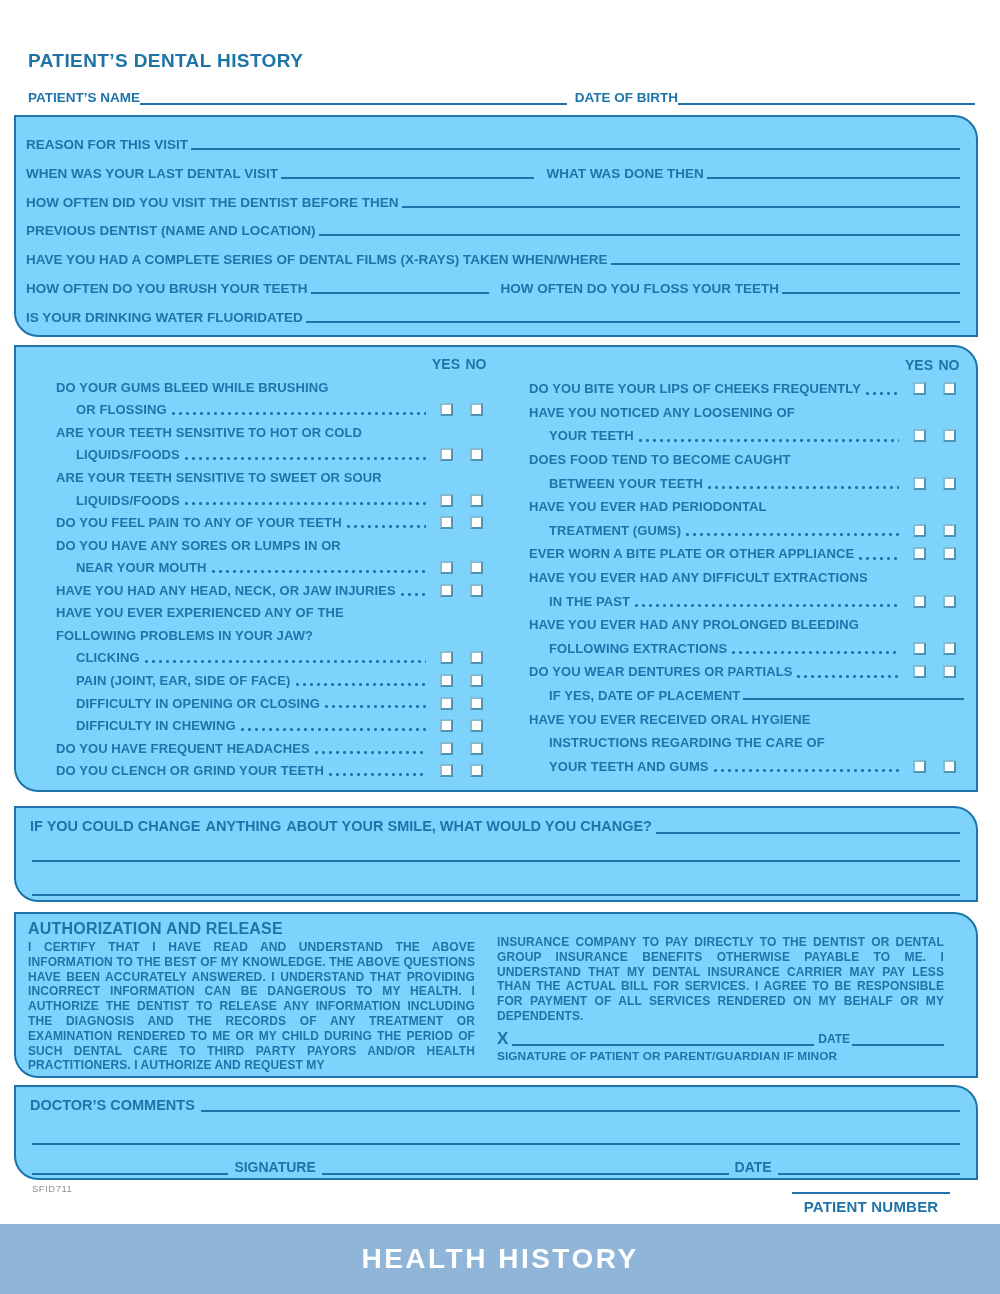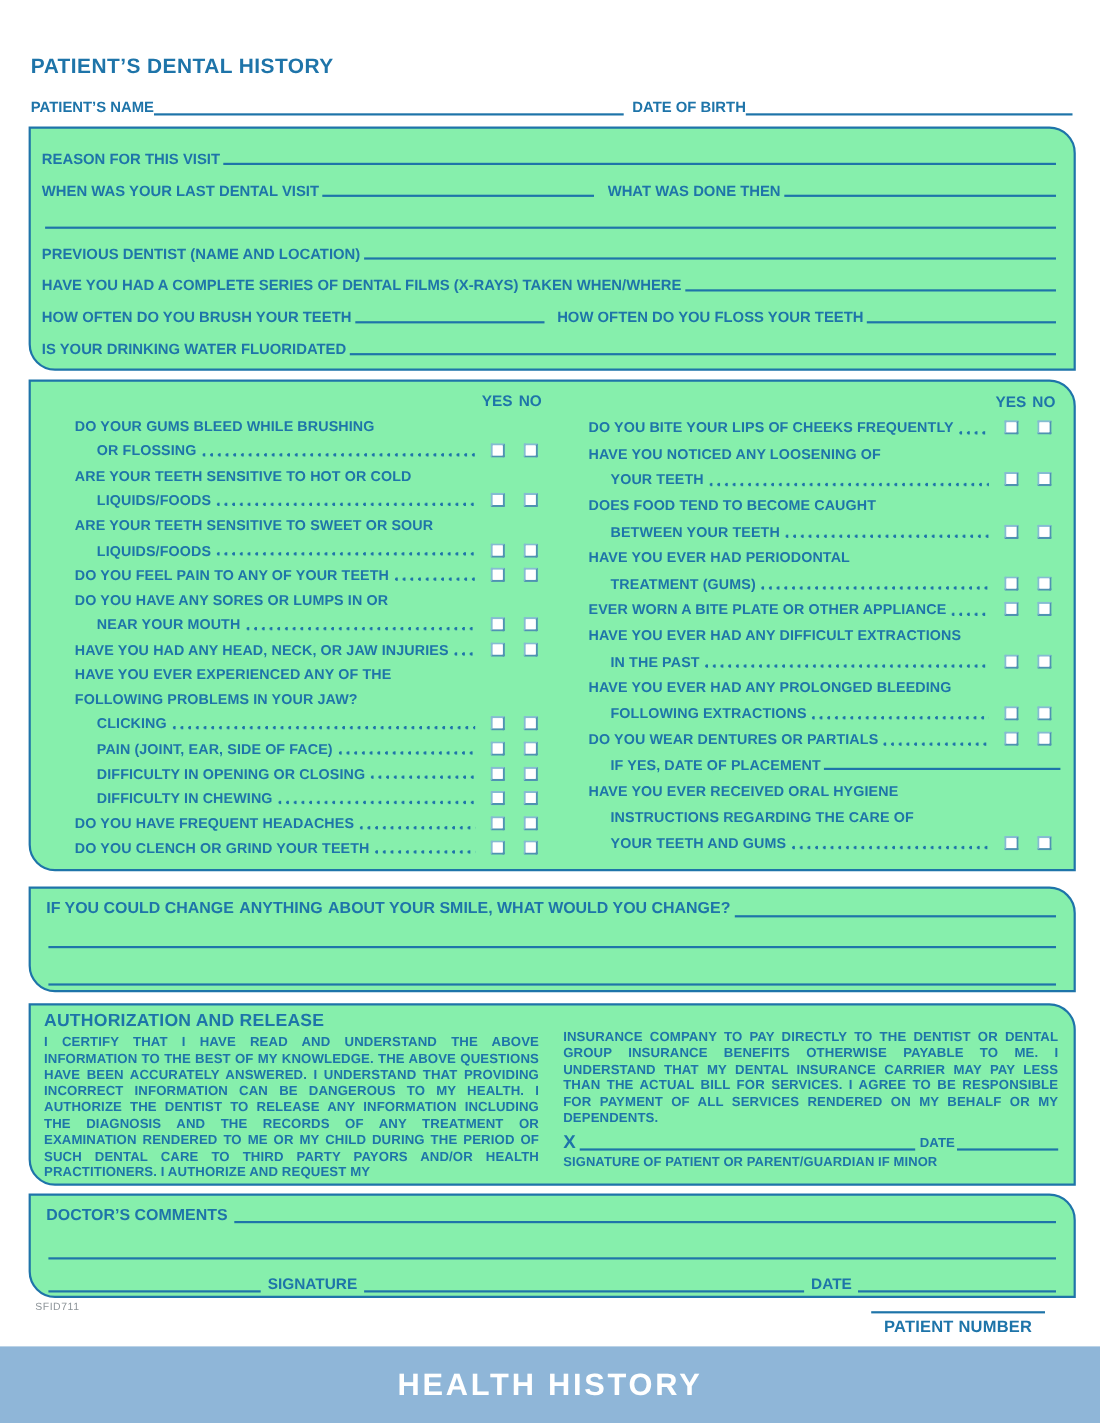--- a/index.html
+++ b/index.html
@@ -21,21 +21,21 @@
 
   
   .title{position:absolute;left:28px;top:50px;font-size:19px;letter-spacing:.4px;}
   .name-row{position:absolute;left:28px;right:25px;top:90px;display:flex;align-items:flex-end;font-size:13.5px;}
   .name-row .lbl{white-space:nowrap;}
   .fill{flex:1;border-bottom:2px solid var(--ink);min-width:20px;height:15px;}
   .name-row .fill-name{flex:4.6;margin-right:8px;}
   .name-row .fill-dob{flex:3.2;}
 
   
-  .fbox{position:absolute;left:26px;right:22px;border:2px solid var(--ink);border-radius:0 24px 0 24px;background:#86efac;}
+  .fbox{position:absolute;left:14px;right:22px;border:2px solid var(--ink);border-radius:0 24px 0 24px;background:#7dd3fc;}
 
   
   .box-visit{top:115px;height:222px;padding:8px 16px 10px 10px;display:flex;flex-direction:column;justify-content:space-between;}
   .vrow{display:flex;align-items:flex-end;font-size:13.5px;height:27px;}
   .vlabel{white-space:nowrap;}
   .vfill{flex:1;border-bottom:2px solid var(--ink);margin:0 0 2px 3px;height:12px;}
   .vrow .vlabel + .vfill + .vlabel{margin-left:12px;}
 
   
   .box-q{top:345px;height:447px;padding:6px 12px 8px 10px;display:flex;gap:8px;}
@@ -57,21 +57,21 @@
   .box-smile{top:806px;height:96px;padding:10px 16px 8px 14px;font-size:14.5px;}
   .smile-line1{display:flex;align-items:flex-end;}
   .smile-line1 .seg{white-space:nowrap;}
   .smile-underlined{text-underline-offset:3px;margin:0 5px;}
   .smile-line1 .seg2{margin-right:4px;}
   .blankline{border-bottom:2px solid var(--ink);height:0;}
   .smile-l2{position:absolute;left:16px;right:16px;top:52px;}
   .smile-l3{position:absolute;left:16px;right:16px;top:86px;}
 
   
-  .box-auth{top:912px;height:166px;padding:6px 14px 4px 12px;display:flex;gap:22px;}
+  .box-auth{top:912px;height:166px;padding:6px 32px 4px 12px;display:flex;gap:22px;}
   .acol{flex:1;display:flex;flex-direction:column;}
   .auth-heading{font-size:16px;letter-spacing:.2px;margin-bottom:2px;}
   .legal{font-size:12px;line-height:14.8px;text-align:justify;letter-spacing:.1px;}
   .acol-right{padding-top:15px;}
   .xrow{display:flex;align-items:flex-end;margin-top:7px;}
   .xmark{font-size:17px;line-height:15px;margin-right:4px;}
   .xrow .xfill{flex:1;border-bottom:2px solid var(--ink);height:10px;}
   .xrow .datelbl{font-size:12px;margin:0 2px 0 4px;white-space:nowrap;}
   .xrow .datefill{flex:0 0 92px;border-bottom:2px solid var(--ink);height:10px;}
   .sig-caption{font-size:11.8px;margin-top:3px;letter-spacing:.1px;white-space:nowrap;}
@@ -114,20 +114,21 @@
 
     <div style="display:contents"><div class="vrow">
           <span class="vlabel">REASON FOR THIS VISIT</span>
           <span class="vfill"></span>
         </div><div class="vrow">
           <span class="vlabel">WHEN WAS YOUR LAST DENTAL VISIT</span>
           <span class="vfill"></span>
           <span class="vlabel">WHAT WAS DONE THEN</span>
           <span class="vfill"></span>
         </div><div class="vrow">
+          <span class="vlabel">HOW OFTEN DID YOU VISIT THE DENTIST BEFORE THEN</span>
           <span class="vfill"></span>
         </div><div class="vrow">
           <span class="vlabel">PREVIOUS DENTIST (NAME AND LOCATION)</span>
           <span class="vfill"></span>
         </div><div class="vrow">
           <span class="vlabel">HAVE YOU HAD A COMPLETE SERIES OF DENTAL FILMS (X-RAYS) TAKEN WHEN/WHERE</span>
           <span class="vfill"></span>
         </div><div class="vrow">
           <span class="vlabel">HOW OFTEN DO YOU BRUSH YOUR TEETH</span>
           <span class="vfill"></span>

